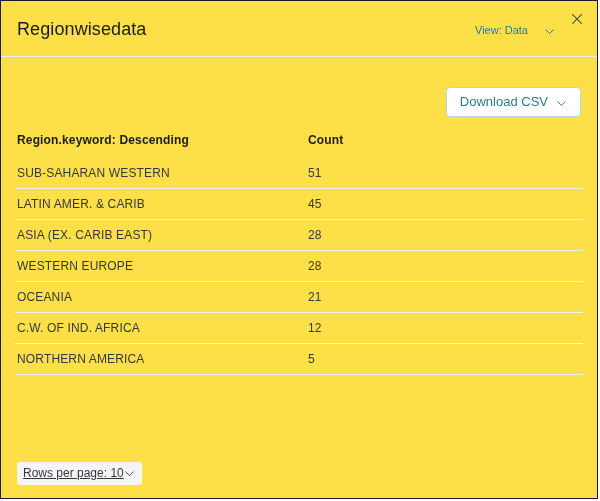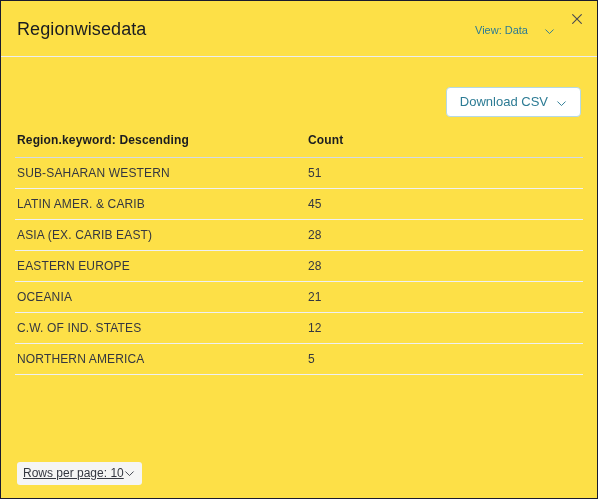--- a/index.html
+++ b/index.html
@@ -234,29 +234,29 @@
         </tr>
         <tr>
           <td>LATIN AMER. &amp; CARIB</td>
           <td>45</td>
         </tr>
         <tr>
           <td>ASIA (EX. CARIB EAST)</td>
           <td>28</td>
         </tr>
         <tr>
-          <td>EASTERN EUROPE</td>
+          <td>WESTERN EUROPE</td>
           <td>28</td>
         </tr>
         <tr>
           <td>OCEANIA</td>
           <td>21</td>
         </tr>
         <tr>
-          <td>C.W. OF IND. STATES</td>
+          <td>C.W. OF IND. AFRICA</td>
           <td>12</td>
         </tr>
         <tr>
           <td>NORTHERN AMERICA</td>
           <td>5</td>
         </tr>
       </tbody>
     </table>
 
   </div>

